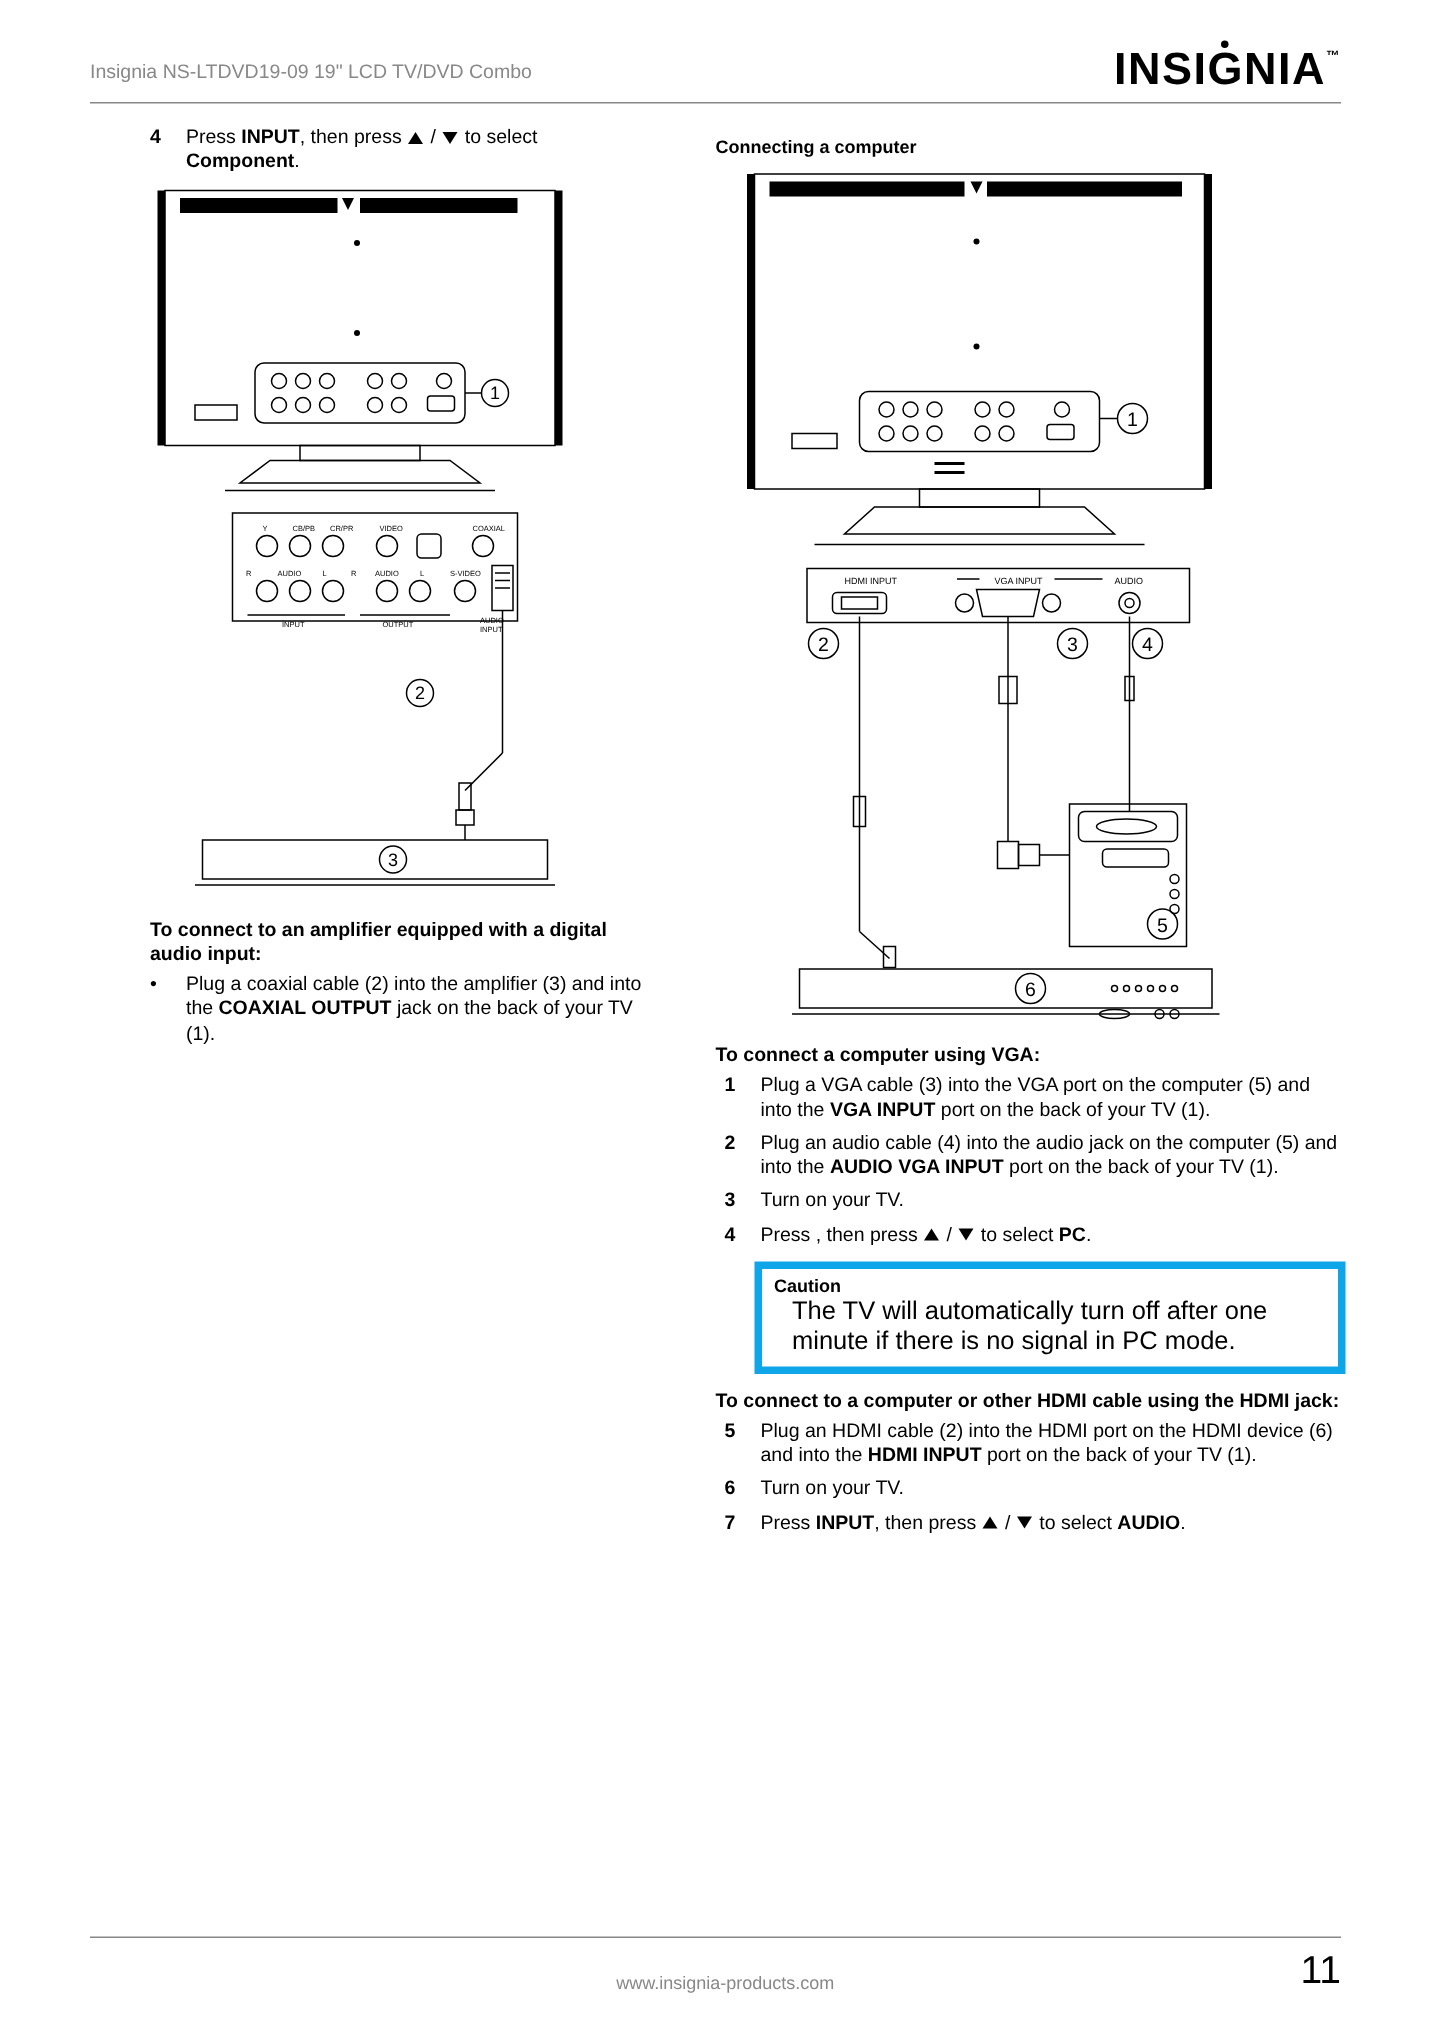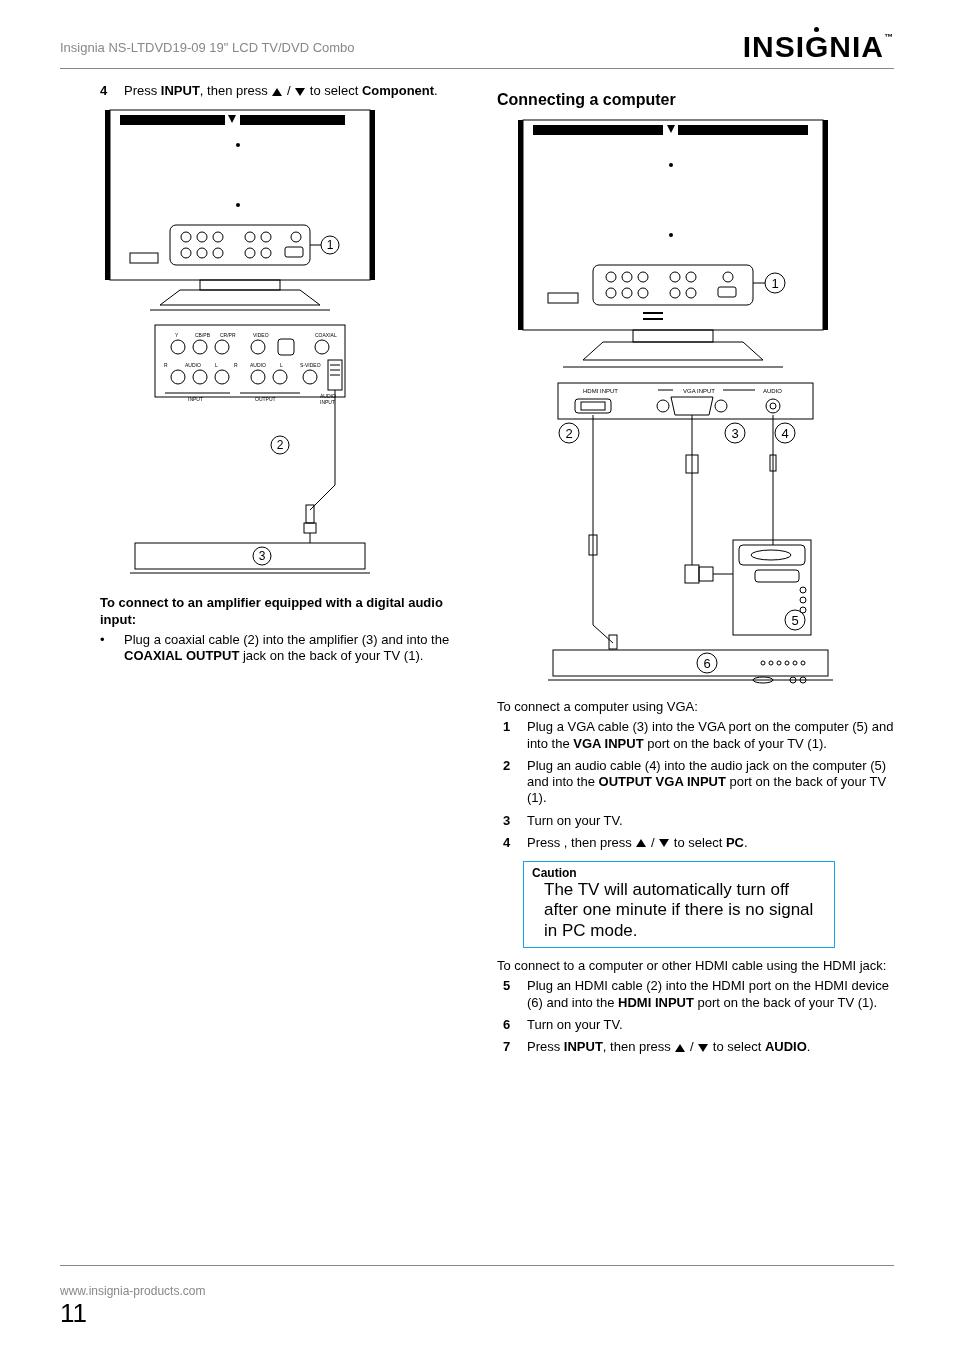--- a/index.html
+++ b/index.html
@@ -62,41 +62,41 @@
   .col { width: 50%; }
   .num-item {
     display: flex;
     gap: 10px;
     margin: 0 0 6px 40px;
     line-height: 1.25;
   }
   .num-item .n { font-weight: bold; min-width: 14px; }
   .h2 {
     font-weight: bold;
-    font-size: 16px;
+    font-size: 12px;
     margin: 8px 0 6px 0;
   }
   .body-text {
     margin: 0 0 6px 40px;
     line-height: 1.25;
   }
   .bullet {
     display: flex;
     gap: 10px;
     margin: 0 0 6px 40px;
     line-height: 1.25;
   }
   .bullet .b { min-width: 14px; }
   .subhead {
     font-weight: bold;
     margin: 20px 0 4px 40px;
     line-height: 1.25;
   }
   .subhead-tight {
-    font-weight: normal;
+    font-weight: bold;
     margin: 10px 0 4px 0;
     line-height: 1.25;
   }
   .figure {
     display: block;
     margin: 4px 0 10px 40px;
   }
   .figure-r {
     display: block;
     margin: 4px 0 14px 6px;
@@ -105,35 +105,34 @@
     display: inline-block;
     width: 0; height: 0;
     border-left: 5px solid transparent;
     border-right: 5px solid transparent;
     vertical-align: middle;
     margin: 0 1px;
   }
   .tri-up { border-bottom: 8px solid #000; }
   .tri-down { border-top: 8px solid #000; }
   .caution-box {
-    border: 1px solid #0ea5e9;
+    border: 5px solid #0ea5e9;
     margin: 10px 0 10px 26px;
     padding: 4px 8px 6px 8px;
-    width: 312px;
+    width: 394px;
   }
   .caution-box .ch { font-weight: bold; font-size: 12px; }
   .caution-box .cb { font-size: 17px; margin-left: 12px; line-height: 1.2; }
   .footer {
     border-top: 1px solid #888;
     display: flex;
     justify-content: space-between;
-    align-items: flex-start;
-    padding-top: 18px;
+    align-items: flex-end;
+    padding-top: 6px;
     margin-top: auto;
-    flex-direction: column;
   }
   .footer .url { color: #888; font-size: 12px; flex:1; text-align:center; }
   .footer .pagenum { font-weight: normal; font-size: 26px; }
   b { font-weight: bold; }
   svg text { font-family: Arial, sans-serif; }
 </style>
 </head>
 <body>
 
 <div class="page">
@@ -357,21 +356,21 @@
       </svg>
 
       <div class="subhead-tight">To connect a computer using VGA:</div>
 
       <div class="num-item" style="margin-left:6px">
         <span class="n">1</span>
         <span><span>Plug a VGA cable (3) into the VGA port on the computer (5) and into the </span><b>VGA INPUT</b><span> port on the back of your TV (1).</span></span>
       </div>
       <div class="num-item" style="margin-left:6px">
         <span class="n">2</span>
-        <span><span>Plug an audio cable (4) into the audio jack on the computer (5) and into the </span><b>OUTPUT VGA INPUT</b><span> port on the back of your TV (1).</span></span>
+        <span><span>Plug an audio cable (4) into the audio jack on the computer (5) and into the </span><b>AUDIO VGA INPUT</b><span> port on the back of your TV (1).</span></span>
       </div>
       <div class="num-item" style="margin-left:6px">
         <span class="n">3</span>
         <span>Turn on your TV.</span>
       </div>
       <div class="num-item" style="margin-left:6px">
         <span class="n">4</span>
         <span><span>Press </span><b></b><span>, then press </span><span class="tri-up"></span> / <span class="tri-down"></span><span> to select </span><b>PC</b>.</span>
       </div>
 

